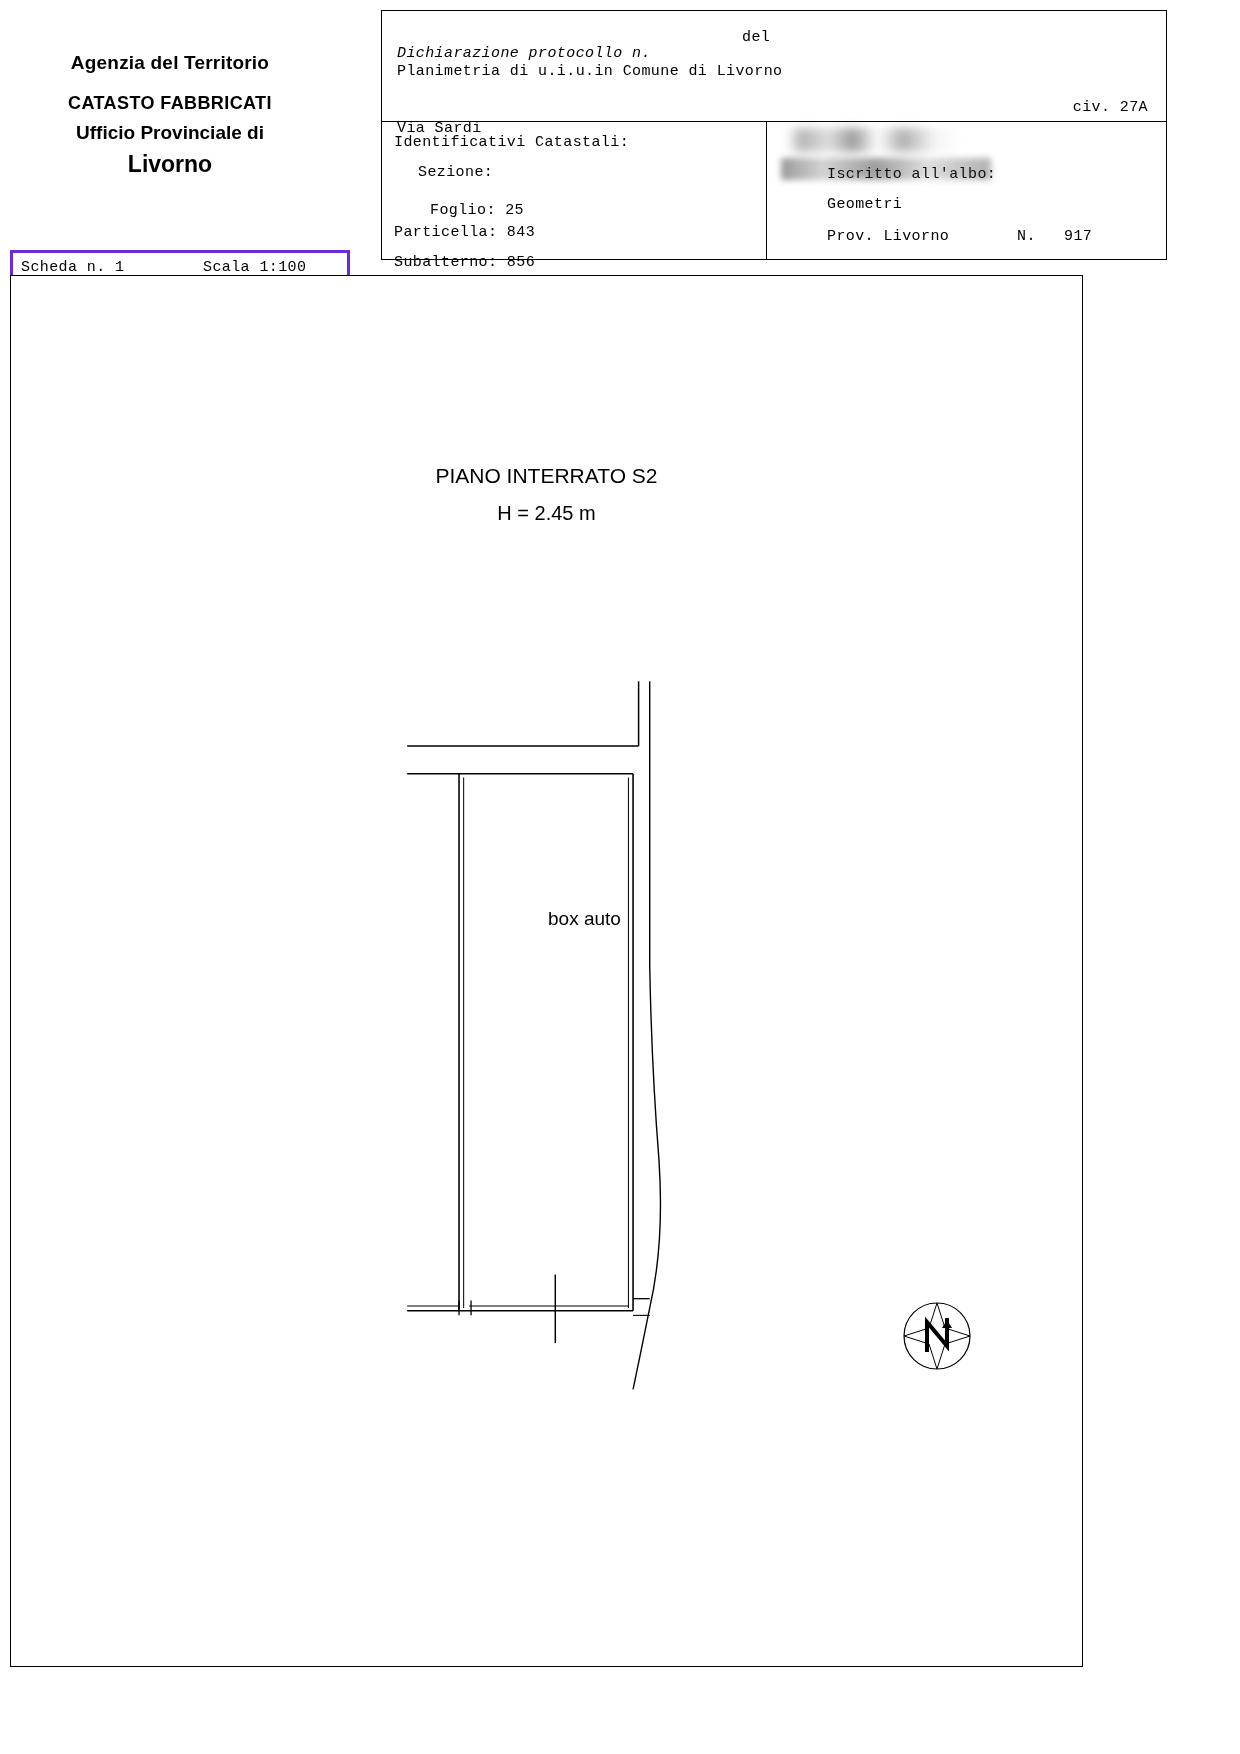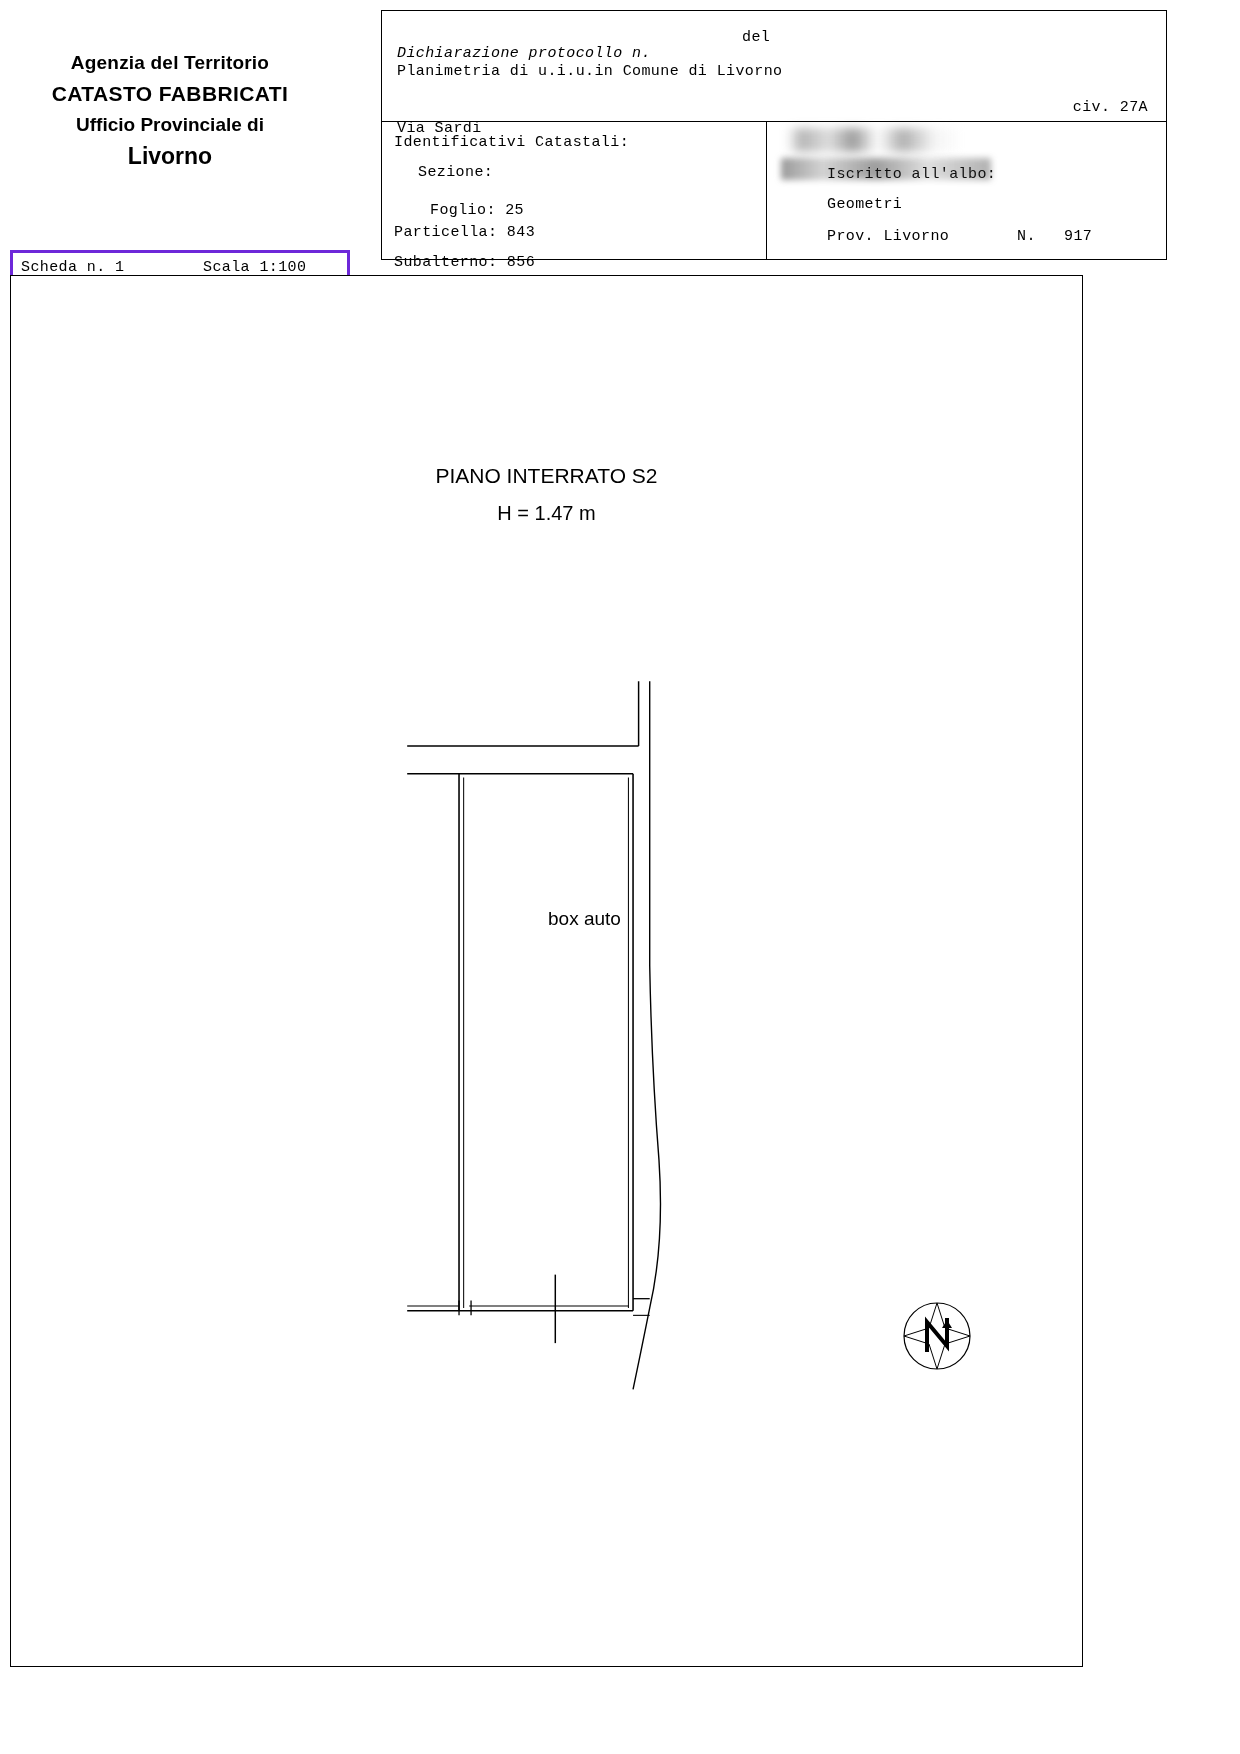--- a/index.html
+++ b/index.html
@@ -30,24 +30,24 @@
     width: 320px;
     text-align: center;
     line-height: 1.32;
   }
   .agency .line1 {
     font-size: 19px;
     font-weight: bold;
     letter-spacing: .2px;
   }
   .agency .line2 {
-    font-size: 21px;
+    font-size: 18px;
     font-weight: bold;
     letter-spacing: .4px;
-    margin-top: 5px;
+    margin-top: 17px;
   }
   .agency .line3 {
     font-size: 19px;
     font-weight: bold;
     margin-top: 4px;
   }
   .agency .line4 {
     font-size: 23px;
     font-weight: bold;
     margin-top: 4px;
@@ -284,21 +284,21 @@
 
   <div class="scheda">
     <div class="sc-n mono">Scheda n. 1</div>
     <div class="sc-s mono">Scala 1:100</div>
   </div>
 
   <div class="frame">
 
     <div class="floor-title">
       <span>PIANO INTERRATO S2</span>
-      <span class="h">H = 1.47 m</span>
+      <span class="h">H = 2.45 m</span>
     </div>
 
     <svg class="plan" viewBox="0 0 1157 1392">
 
       <line x1="428" y1="453" x2="678" y2="453" stroke="#000" stroke-width="1.6"></line>
 
       <line x1="678" y1="453" x2="678" y2="383" stroke="#000" stroke-width="1.6"></line>
 
       <path d="M 690 383 L 690 690 Q 692 800 700 900 Q 706 990 690 1060 Q 680 1110 672 1148" fill="none" stroke="#000" stroke-width="1.5"></path>
 

